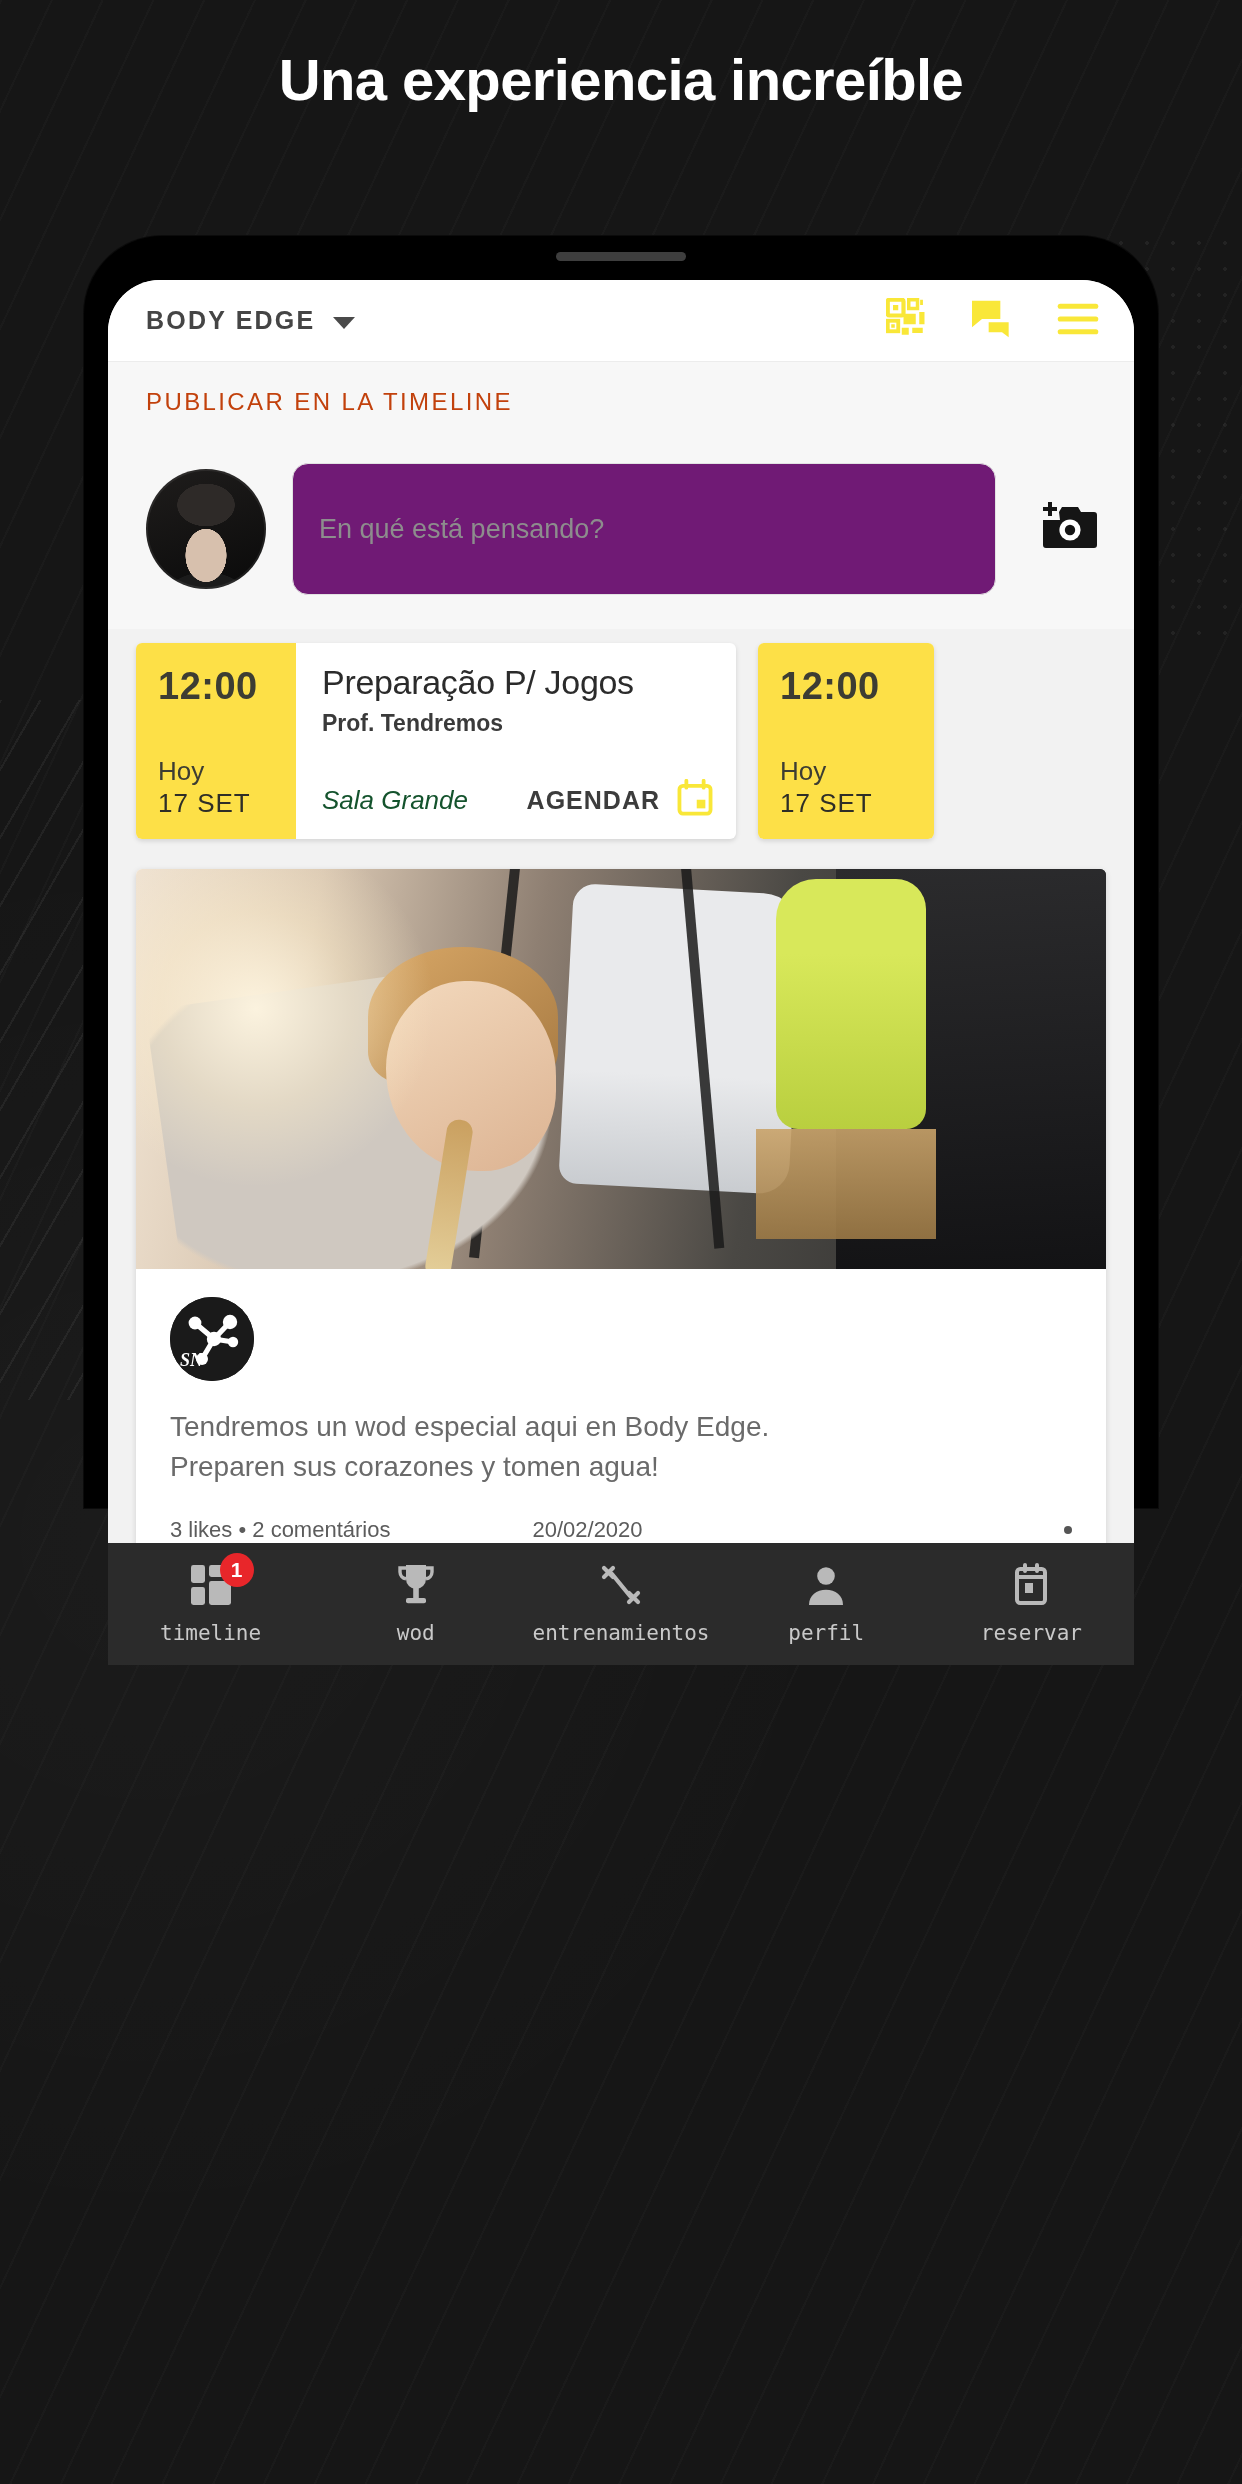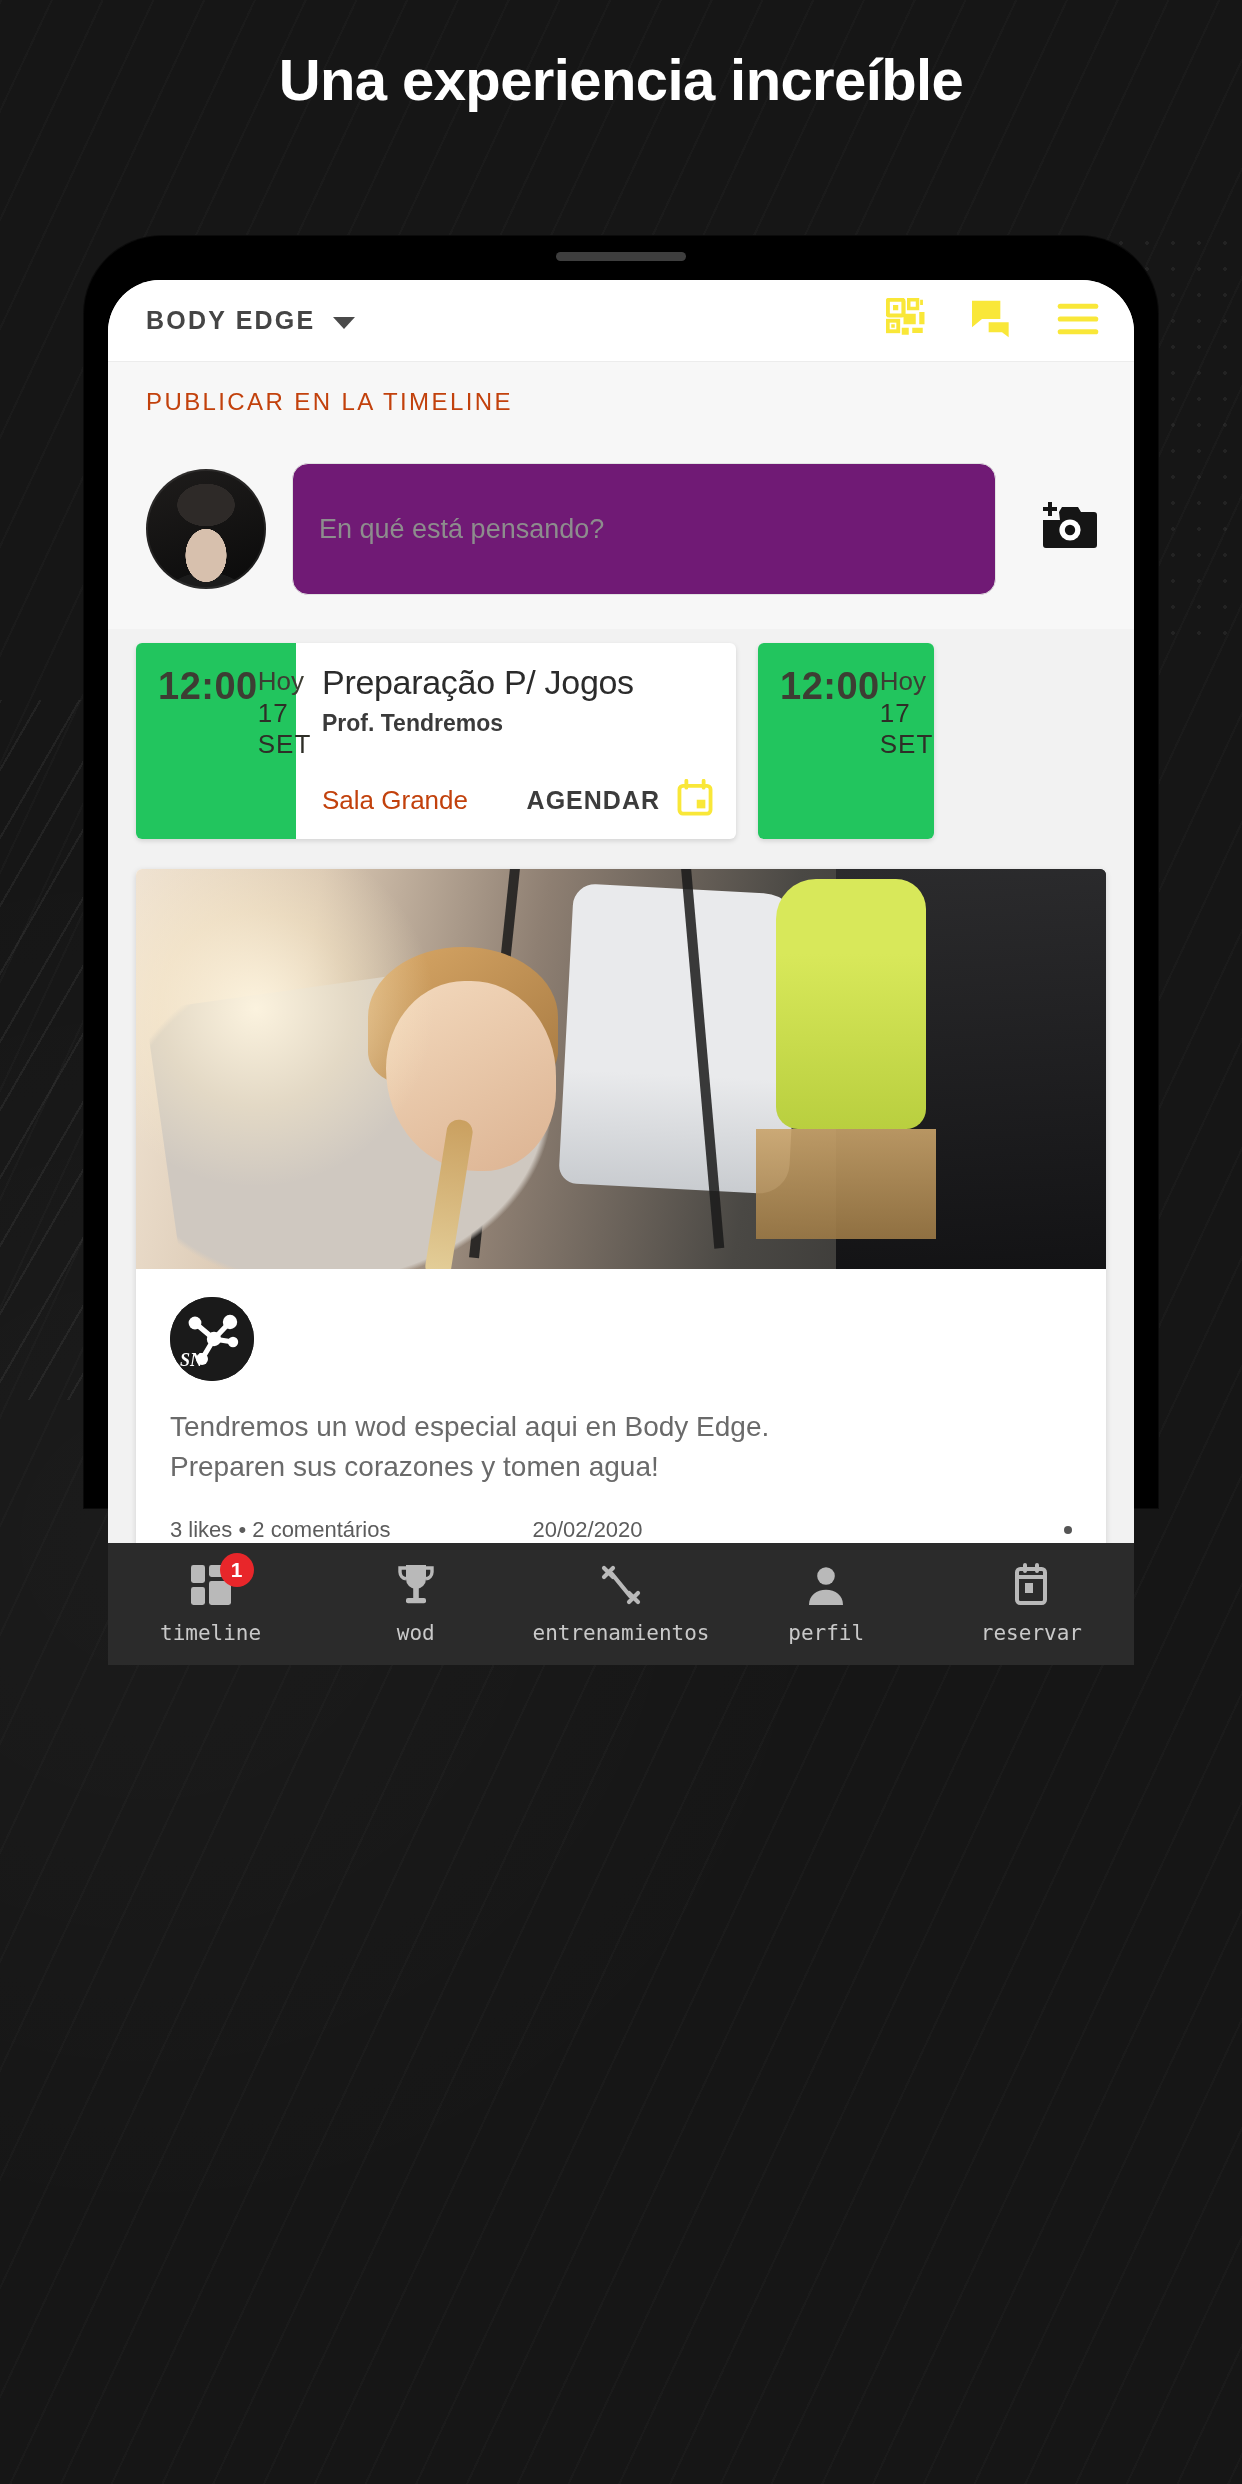--- a/index.html
+++ b/index.html
@@ -113,34 +113,34 @@
     display:flex; gap:22px; padding-left:28px;
     overflow:hidden;
   }
   .sched-card {
     display:flex; background:#fff; border-radius:6px;
     box-shadow:0 2px 5px rgba(0,0,0,.13);
     height:196px; flex:none;
   }
   .sched-card.main { width:600px; }
   .sched-time {
-    width:160px; background:#22c55e; flex:none;
+    width:160px; background:#fde047; flex:none;
     padding:22px 0 20px 22px;
-    display:flex; flex-direction:row; justify-content:space-between;
+    display:flex; flex-direction:column; justify-content:space-between;
     border-radius:6px 0 0 6px;
   }
   .sched-card.partial .sched-time { border-radius:6px; width:176px; }
   .sched-hh { font-size:38px; font-weight:700; color:#3d3d33; letter-spacing:.5px; }
   .sched-day { font-size:26px; color:#3d3d33; line-height:1.26; }
   .sched-date { font-size:26px; font-weight:400; color:#2e2e27; letter-spacing:1px; }
   .sched-body { flex:1; padding:20px 22px 18px 26px; display:flex; flex-direction:column; }
   .sched-title { font-size:34px; color:#2b2b2b; letter-spacing:-.3px; }
   .sched-prof { font-size:23px; font-weight:700; color:#3a3a3a; margin-top:8px; }
   .sched-foot { margin-top:auto; display:flex; align-items:center; }
-  .sched-room { font-size:26px; color:#c2410c; }
+  .sched-room { font-size:26px; color:#14532d;font-style:italic; }
   .sched-ag { margin-left:auto; font-size:25px; font-weight:700; color:#3c3c3c; letter-spacing:1px; }
   .sched-cal { margin-left:16px; }
 
   
   .post-wrap { padding:14px 28px 0 28px; background:#f2f2f2; }
   .post {
     background:#fff; border-radius:6px; overflow:hidden;
     box-shadow:0 2px 6px rgba(0,0,0,.14);
   }
   .post-photo {

